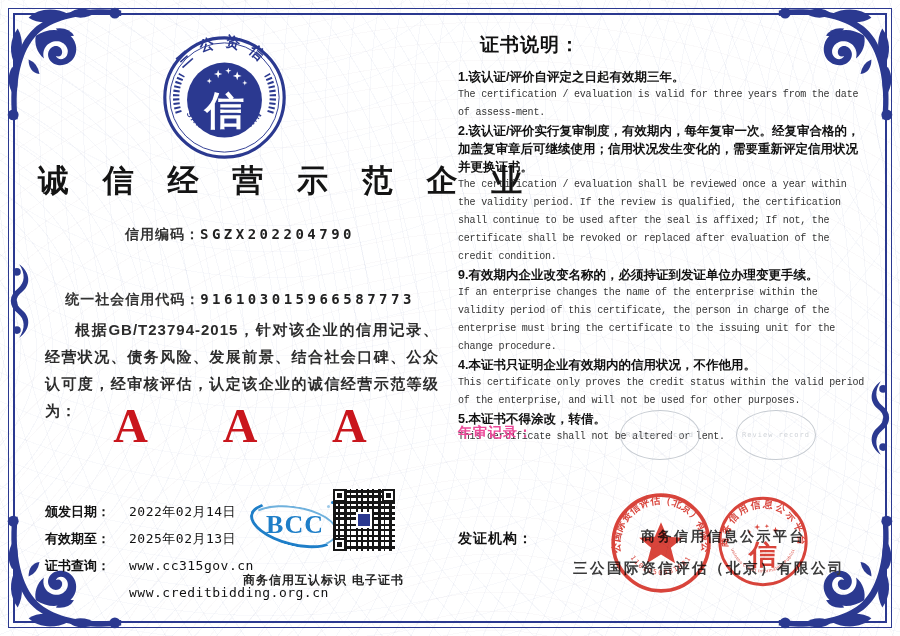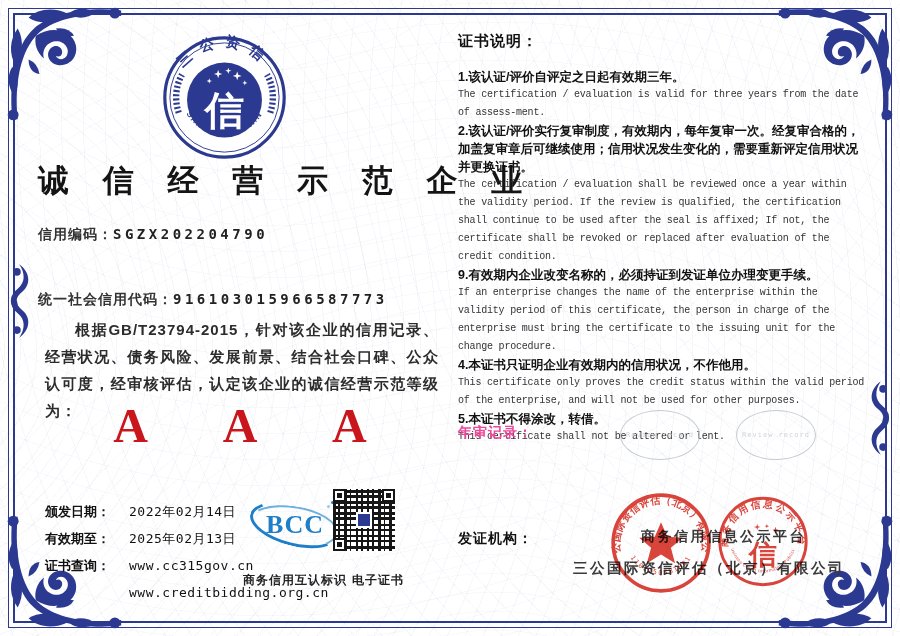--- a/index.html
+++ b/index.html
@@ -21,21 +21,21 @@
   .corner.br{right:5px;bottom:5px;transform:rotate(180deg);}
   .edge{position:absolute;width:26px;height:92px;color:#2b3990;}
   .edge.left{left:7px;top:255px;}
   .edge.right{right:7px;top:372px;transform:scaleX(-1);}
 
   
   .logo{position:absolute;left:161px;top:34px;width:127px;height:127px;}
   .title{position:absolute;left:38px;top:160px;width:404px;text-align:center;
          font-family:"Liberation Serif","DejaVu Serif",serif;font-weight:bold;
          font-size:31px;letter-spacing:13px;color:#141414;white-space:nowrap;}
-  .code-line{position:absolute;left:38px;width:404px;font-size:14px;
+  .code-line{position:absolute;left:38px;width:404px;text-align:center;font-size:14px;
              font-weight:bold;color:#333;letter-spacing:1px;white-space:nowrap;}
   .code-line .val{font-family:"DejaVu Sans Mono","Liberation Mono",monospace;letter-spacing:3.5px;color:#222;}
   .credit{top:226px;} .social{top:291px;}
   .body-p{position:absolute;left:45px;top:316px;width:394px;font-size:15px;line-height:27px;
           letter-spacing:1px;text-indent:2em;text-align:justify;font-weight:bold;color:#2c2c2c;margin:0;}
   .rating{position:absolute;left:38px;top:398px;width:404px;text-align:center;
           font-family:Liberation Serif, serif;font-weight:bold;
           font-size:48px;letter-spacing:34px;text-indent:34px;color:#c9161d;}
   .info{position:absolute;left:45px;top:498px;font-size:13px;line-height:27px;color:#111;}
   .info .lab{font-weight:bold;display:inline-block;min-width:84px;}
@@ -58,21 +58,21 @@
   .qr{position:absolute;left:333px;top:489px;width:62px;height:62px;background:
       repeating-linear-gradient(90deg,#161616 0 2.6px,transparent 2.6px 5.4px,#161616 5.4px 7px,transparent 7px 11.3px),
       repeating-linear-gradient(0deg,#fff 0 2.4px,#161616 2.4px 5px,#fff 5px 8.6px,#161616 8.6px 11.2px);}
   .qr .f{position:absolute;width:13px;height:13px;border:2.5px solid #161616;background:#fff;box-sizing:border-box;}
   .qr .f::after{content:"";position:absolute;inset:1.8px;background:#161616;}
   .qr .ftl{left:0;top:0;} .qr .ftr{right:0;top:0;} .qr .fbl{left:0;bottom:0;}
   .qr .logo-sq{position:absolute;left:50%;top:50%;width:12px;height:12px;transform:translate(-50%,-50%);
       background:#2b3990;border:2px solid #fff;}
 
   
-  .instr-head{position:absolute;left:458px;top:32px;font-size:15px;font-weight:bold;color:#111;letter-spacing:1px;}
+  .instr-head{position:absolute;left:480px;top:32px;font-size:19px;font-weight:bold;color:#111;letter-spacing:1px;}
   .instr{position:absolute;left:458px;top:68px;width:408px;}
   .instr p{margin:0;}
   .instr .cn{font-size:12.5px;line-height:18px;font-weight:bold;color:#111;}
   .instr .en{font-size:10px;line-height:18px;color:#333;
              font-family:Liberation Mono, monospace;letter-spacing:-.2px;}
   .review-label{position:absolute;left:458px;top:424px;font-size:14px;font-weight:bold;color:#ec4899;letter-spacing:1px;}
   .oval{position:absolute;top:402px;width:78px;height:48px;border:1px solid #c6cbd1;border-radius:50%;
         display:flex;align-items:center;justify-content:center;margin-top:8px;}
   .oval span{font-size:7px;color:#cfd3d8;letter-spacing:1px;font-family:"DejaVu Sans Mono",monospace;}
   .oval1{left:620px;} .oval2{left:736px;}

